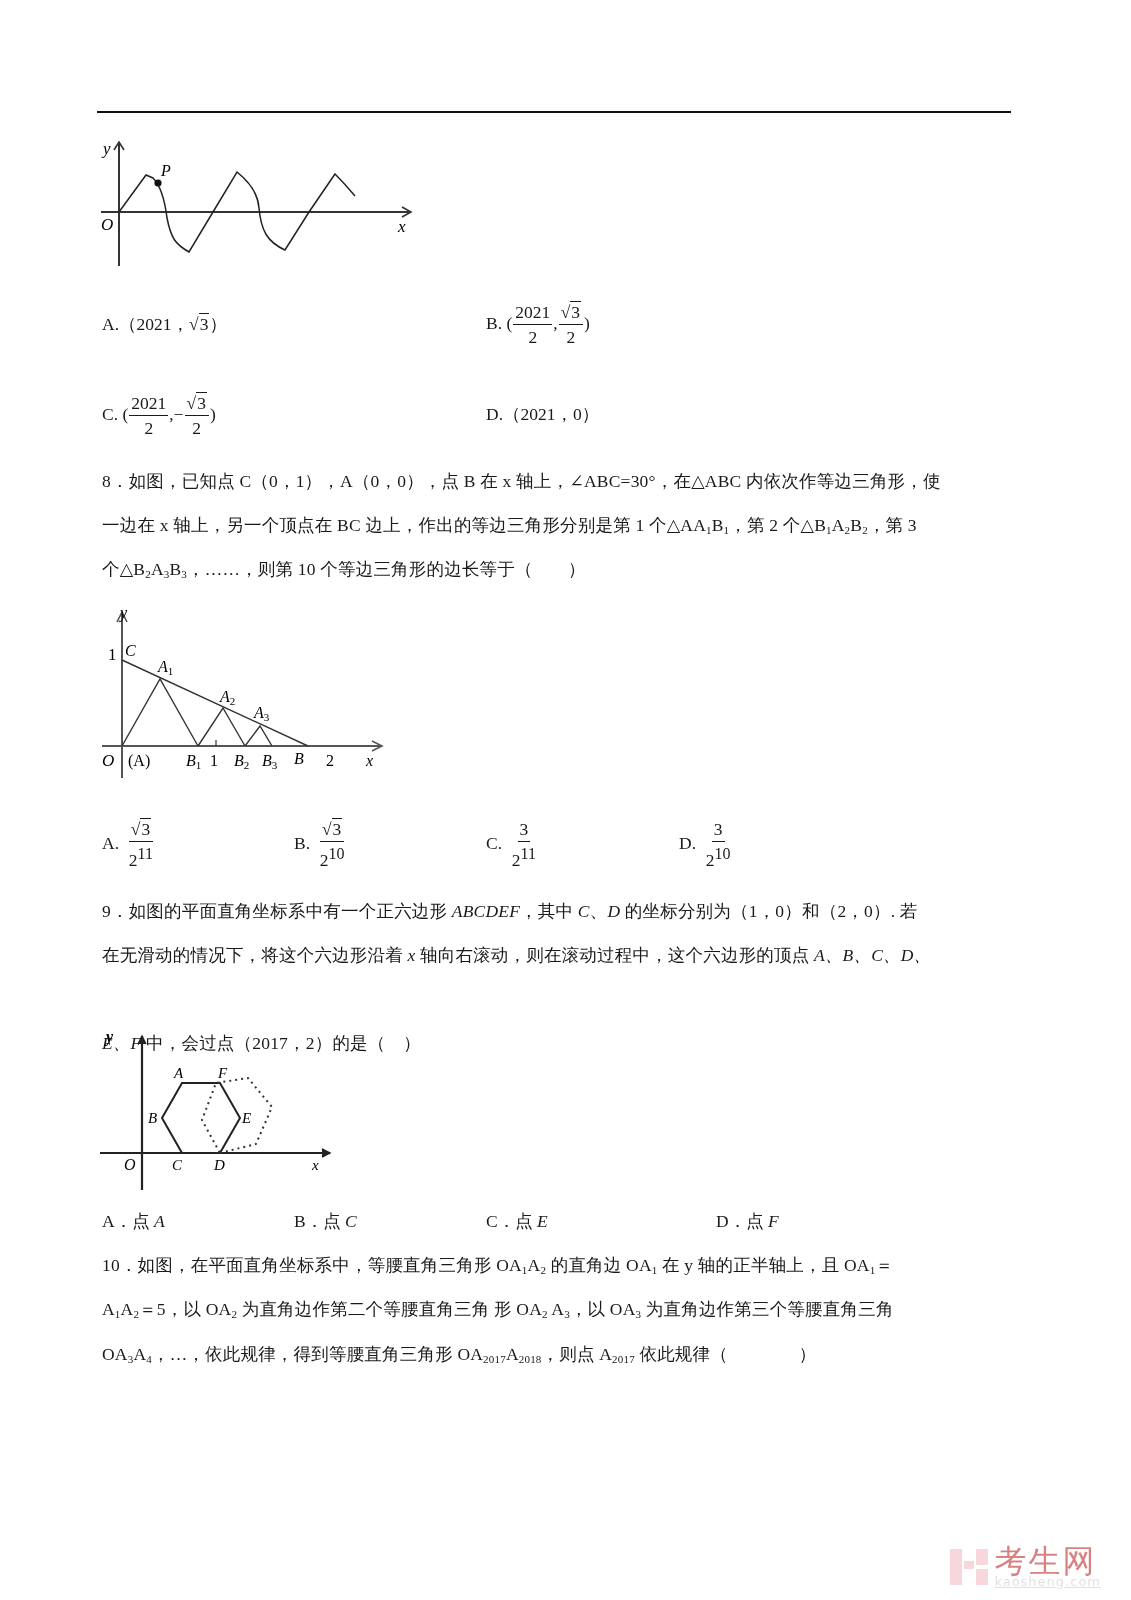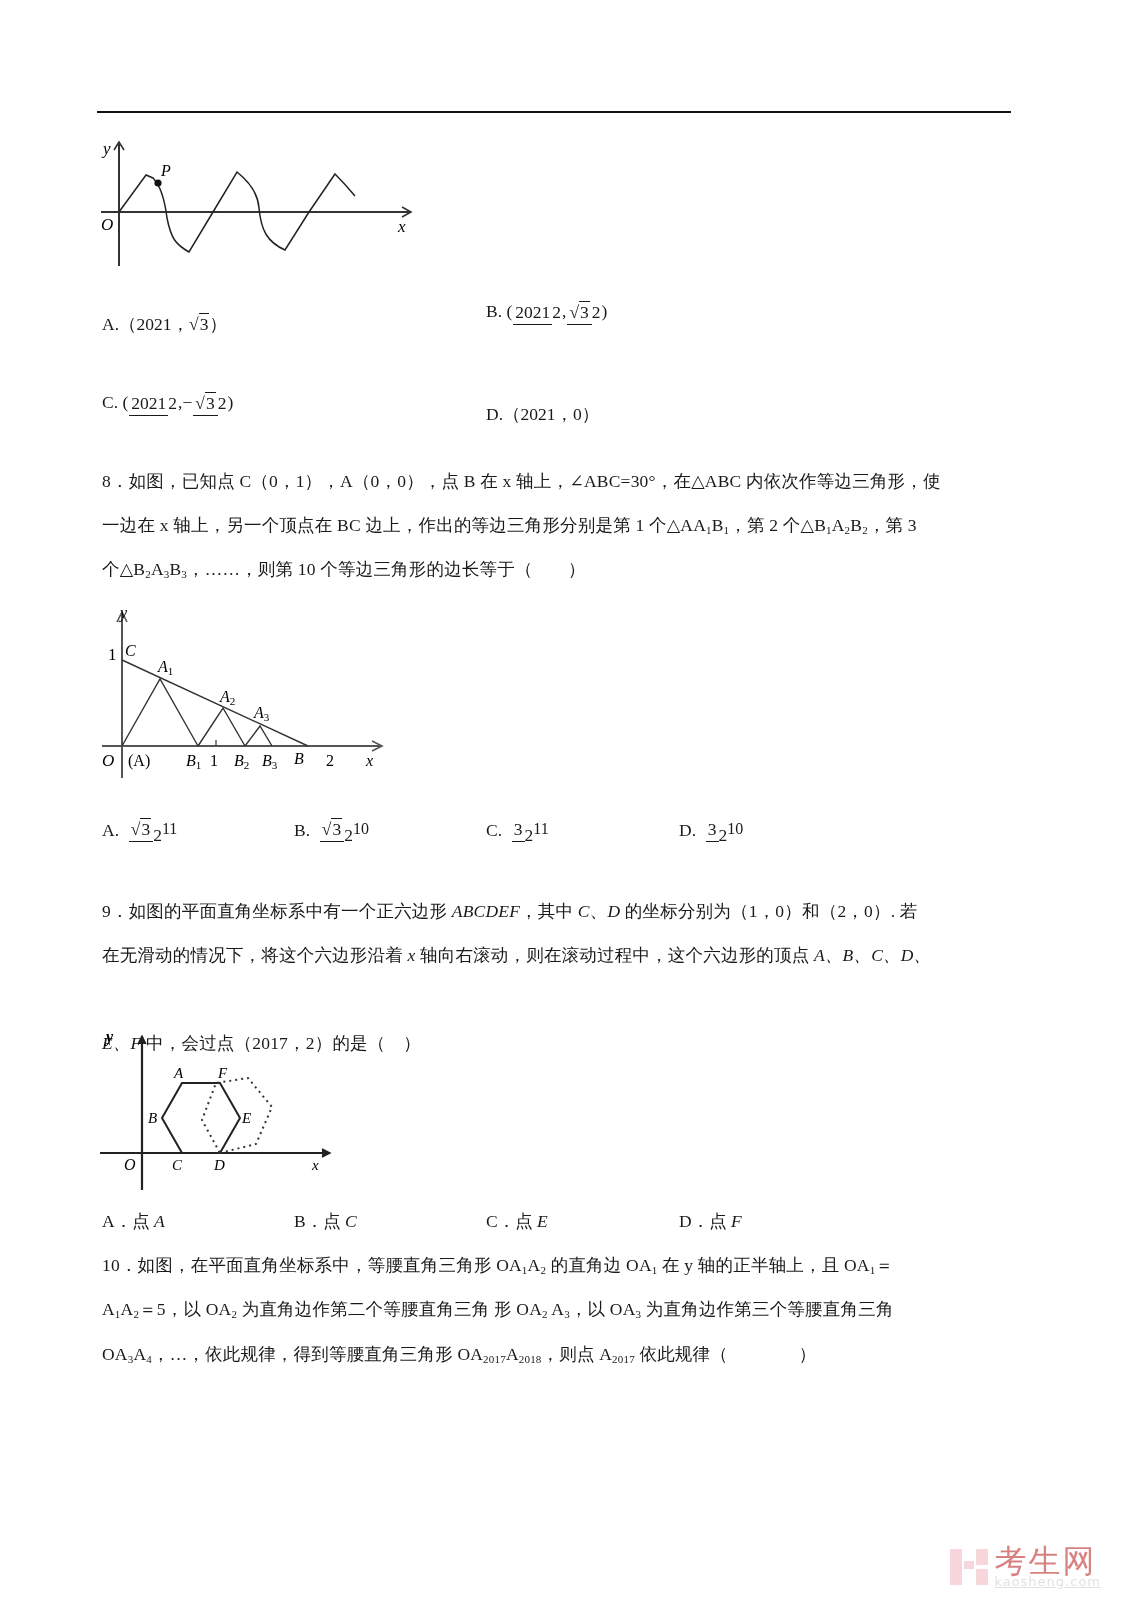--- a/index.html
+++ b/index.html
@@ -2,21 +2,21 @@
 <html><head>
 <meta charset="utf-8">
 <style>
   html, body { margin:0; padding:0; background:#ffffff; }
   body { width:1131px; height:1600px; position:relative; overflow:hidden;
          font-family:"Liberation Serif","DejaVu Serif",serif; color:#1a1a1a; }
   .abs { position:absolute; }
   .header-rule { left:97px; top:111px; width:914px; height:2px; background:#111; }
   .line { font-size:17.5px; line-height:22px; white-space:nowrap; letter-spacing:0.2px; }
   .opt { font-size:17.5px; line-height:22px; white-space:nowrap; }
-  .frac { display:inline-flex; flex-direction:row; align-items:flex-start; vertical-align:middle; margin:0 1px; }
+  .frac { display:inline-flex; flex-direction:column; align-items:center; vertical-align:middle; margin:0 1px; }
   .frac .num { border-bottom:1.4px solid #1a1a1a; padding:0 2px; line-height:24px; }
   .frac .den { line-height:24px; }
   .sqrt { display:inline-block; }
   .sqrt .rad { border-top:1.4px solid #1a1a1a; padding:0 1px; }
   sub { font-size:11px; vertical-align:-3px; }
   sup { font-size:16px; vertical-align:7px; }
   i { }
   svg text { font-family:"Liberation Serif","DejaVu Serif",serif; }
   .watermark { right:30px; bottom:12px; display:flex; align-items:center; gap:6px; opacity:0.55; }
   .wm-logo { width:38px; height:40px; position:relative; }
@@ -153,21 +153,21 @@
   <text x="144" y="93" font-size="15" font-style="italic">E</text>
   <text x="26" y="140" font-size="16" font-style="italic">O</text>
   <text x="74" y="140" font-size="15" font-style="italic">C</text>
   <text x="116" y="140" font-size="15" font-style="italic">D</text>
   <text x="214" y="140" font-size="15" font-style="italic">x</text>
 </svg>
 
 <div class="abs opt" style="left:102px;top:1210px"><span>A．点 </span><i>A</i></div>
 <div class="abs opt" style="left:294px;top:1210px"><span>B．点 </span><i>C</i></div>
 <div class="abs opt" style="left:486px;top:1210px"><span>C．点 </span><i>E</i></div>
-<div class="abs opt" style="left:679px;top:1210px"><span>D．点 </span><i>F</i></div>
+<div class="abs opt" style="left:716px;top:1210px"><span>D．点 </span><i>F</i></div>
 
 <div class="abs line" style="left:102px;top:1254px">
   <span>10．如图，在平面直角坐标系中，等腰直角三角形 OA</span><sub>1</sub><span>A</span><sub>2</sub><span> 的直角边 OA</span><sub>1</sub><span> 在 y 轴的正半轴上，且 OA</span><sub>1</sub><span>＝</span>
 </div>
 <div class="abs line" style="left:102px;top:1298px">
   <span>A</span><sub>1</sub><span>A</span><sub>2</sub><span>＝5，以 OA</span><sub>2</sub><span> 为直角边作第二个等腰直角三角 形 OA</span><sub>2</sub><span> A</span><sub>3</sub><span>，以 OA</span><sub>3</sub><span> 为直角边作第三个等腰直角三角</span>
 </div>
 <div class="abs line" style="left:102px;top:1343px">
   <span>OA</span><sub>3</sub><span>A</span><sub>4</sub><span>，…，依此规律，得到等腰直角三角形 OA</span><sub>2017</sub><span>A</span><sub>2018</sub><span>，则点 A</span><sub>2017</sub><span> 依此规律（　　　　）</span>
 </div>

